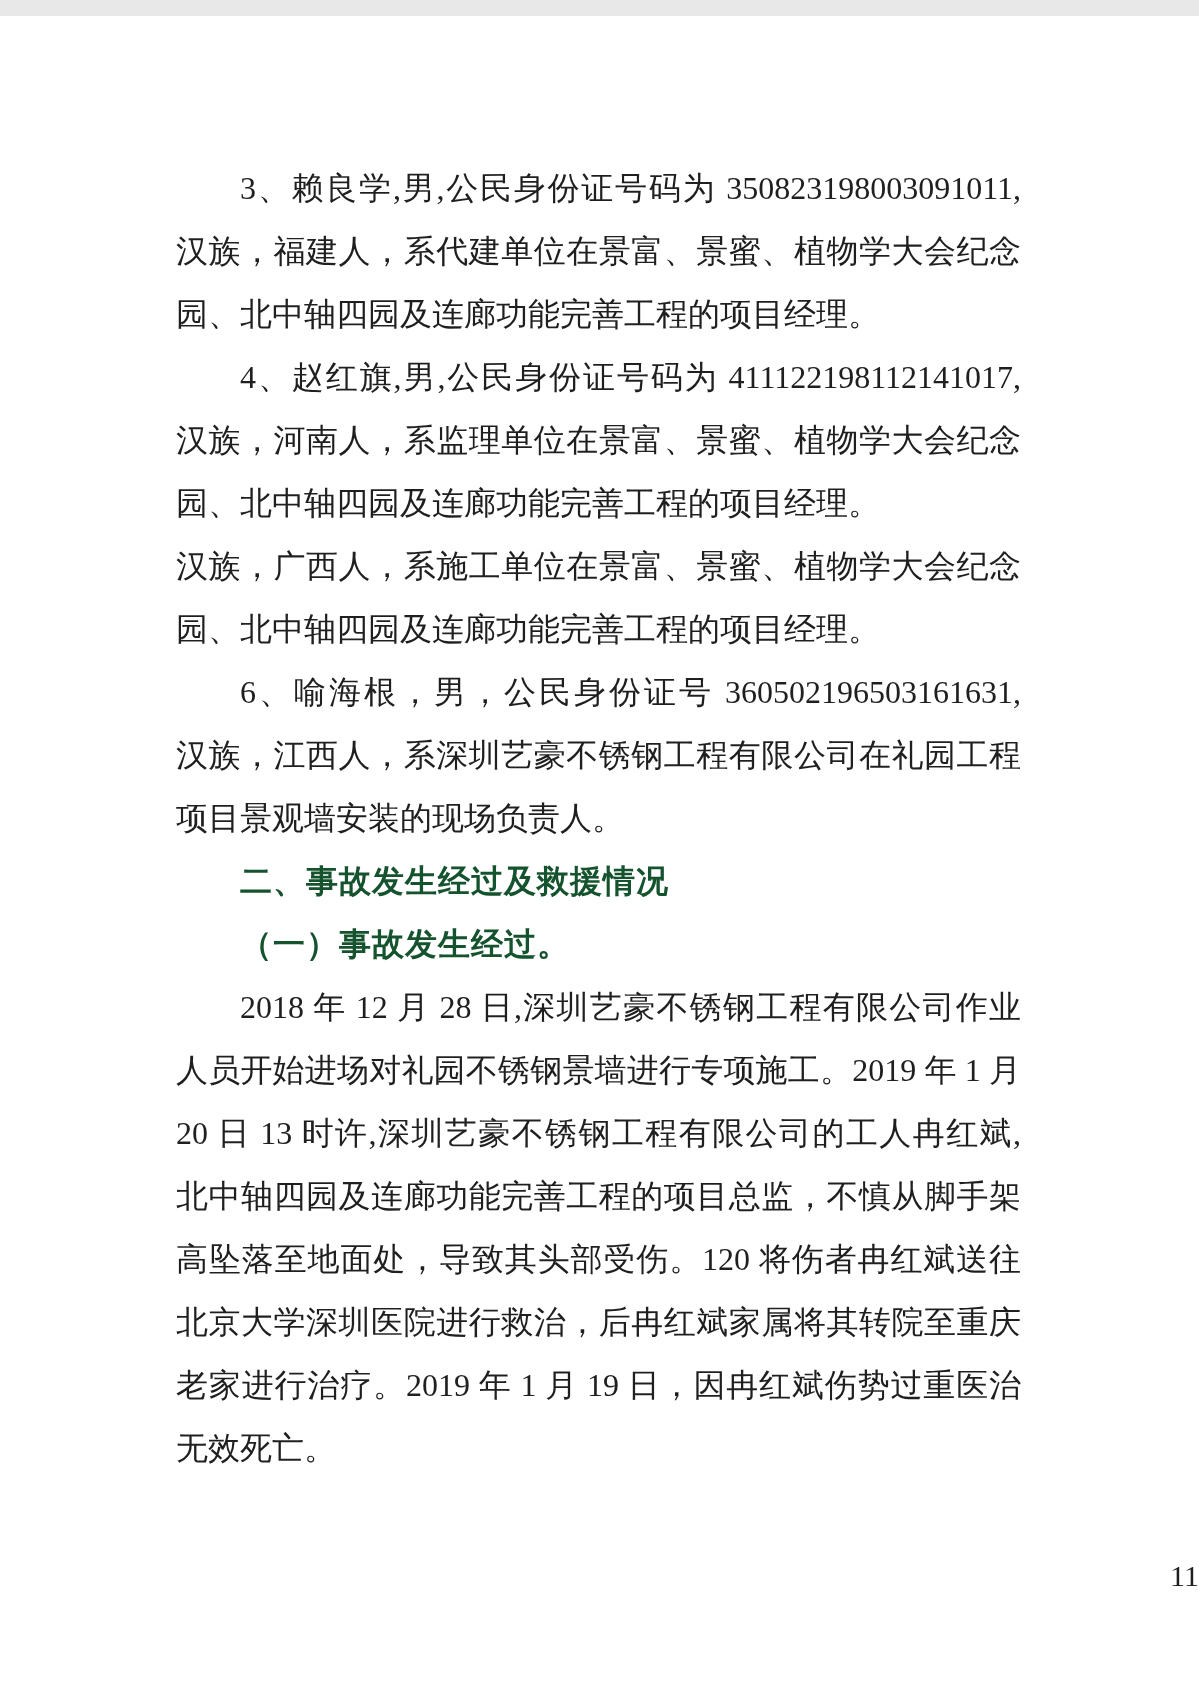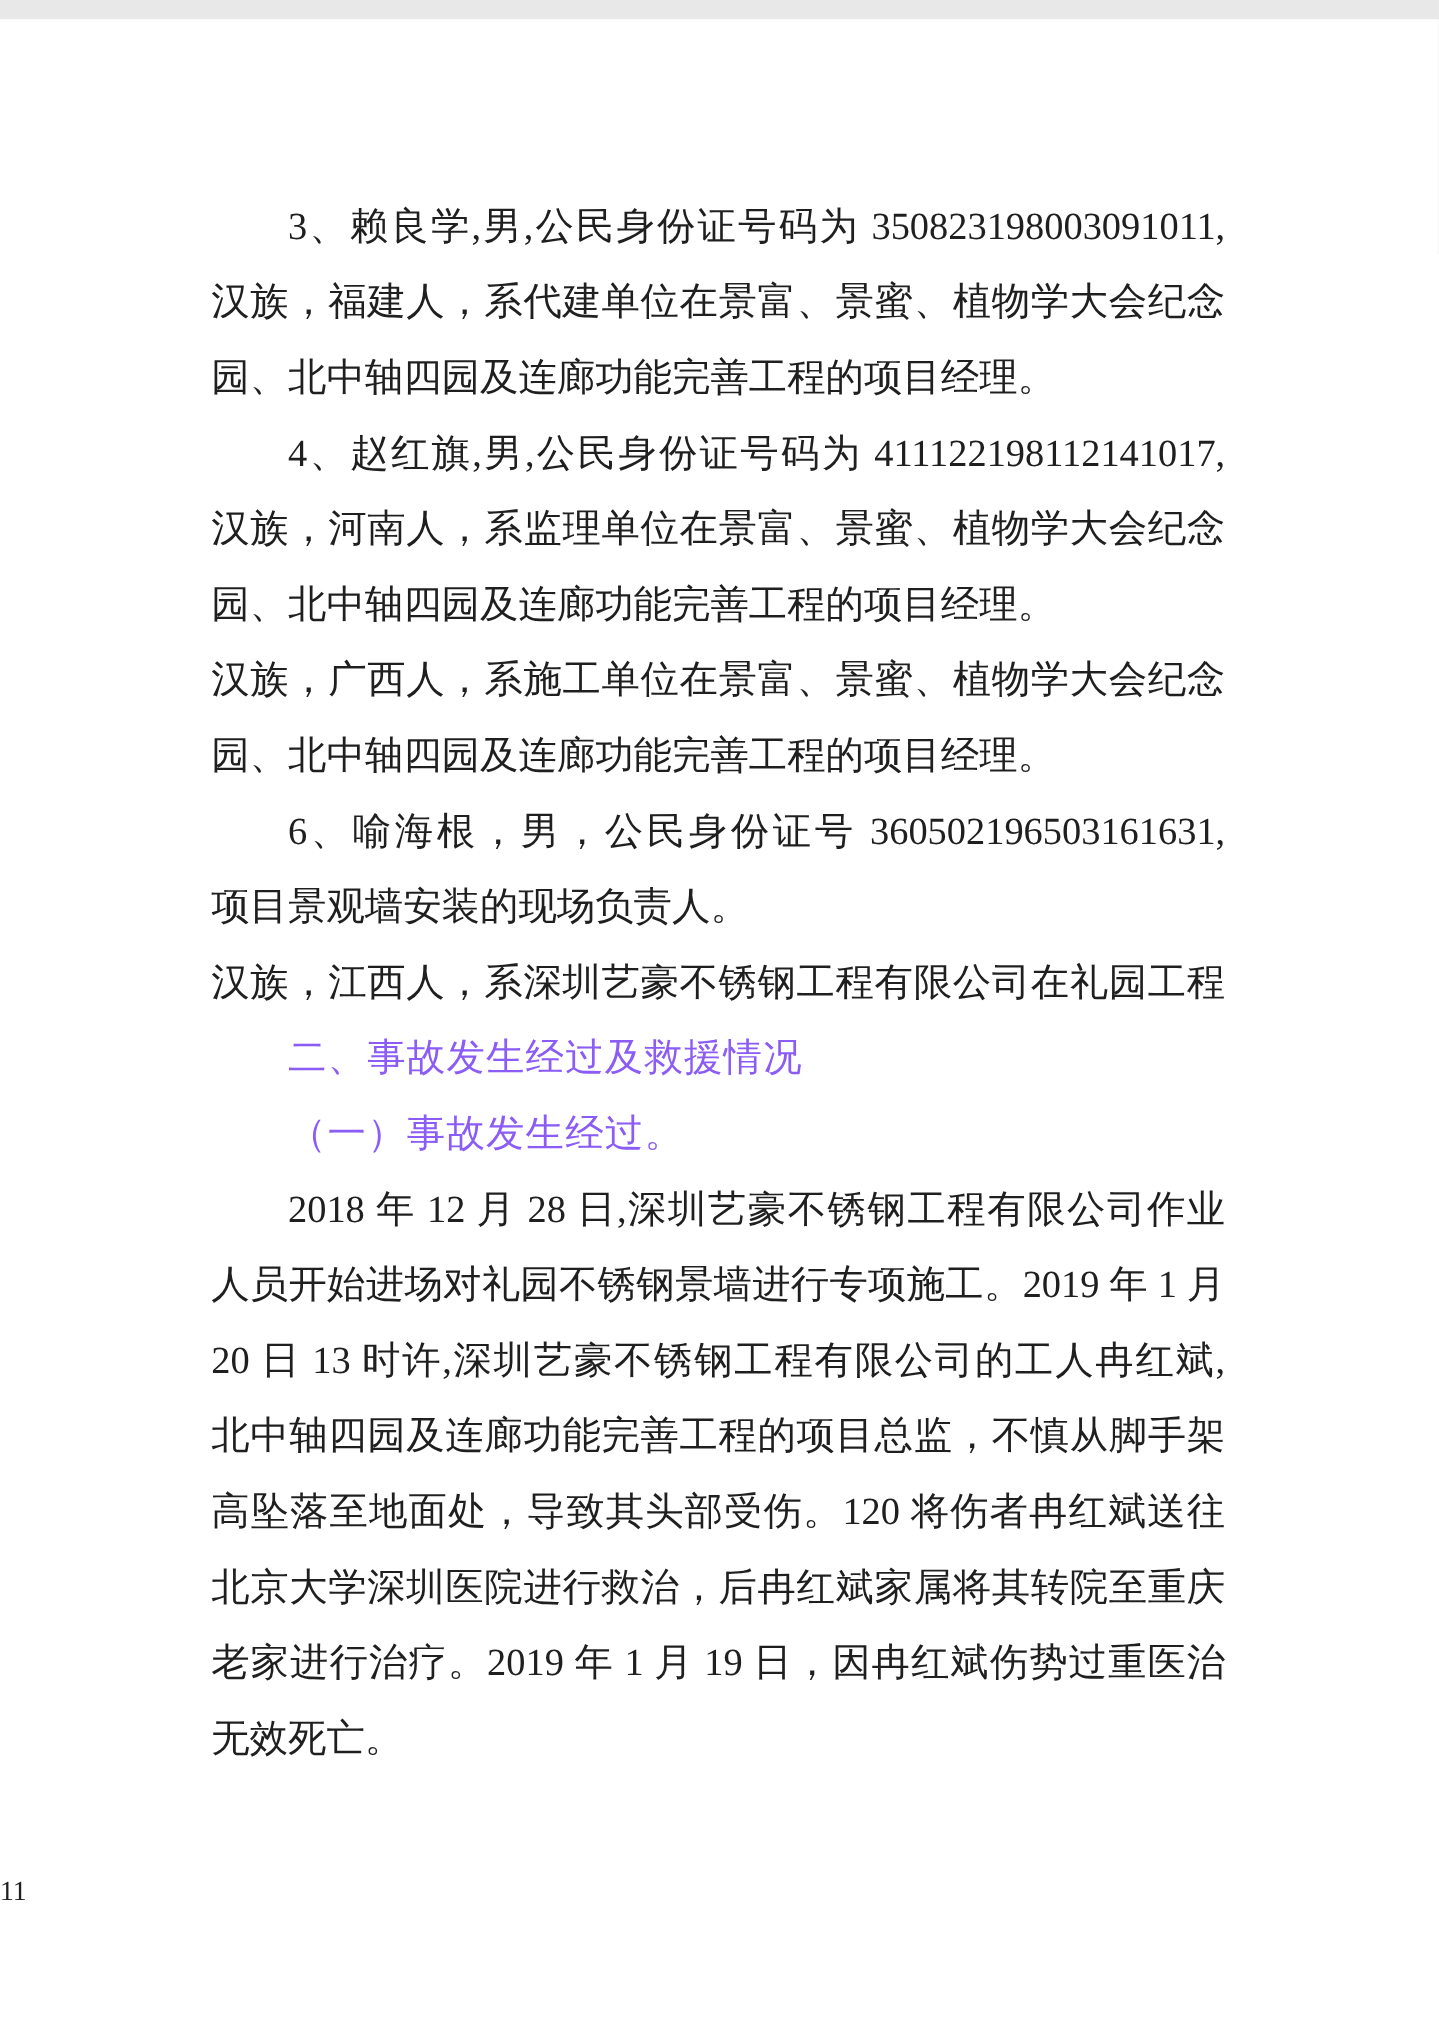--- a/index.html
+++ b/index.html
@@ -33,53 +33,53 @@
   }
   .line.last {
     text-align: right;
     text-align-last: left;
   }
   .line.indent {
     text-indent: 64px;
   }
   .line.heading {
     font-family: "Liberation Sans", "DejaVu Sans", sans-serif;
-    font-weight: 400;
-    color: #8b5cf6;
+    font-weight: 700;
+    color: #14532d;
     letter-spacing: 1px;
   }
   .page-number {
     position: absolute;
     top: 1545px;
     left: 0;
     width: 100%;
     height: 30px;
     line-height: 30px;
-    text-align: left;
-    font-size: 23px;
+    text-align: right;
+    font-size: 30px;
     color: #1f1f1f;
     font-family: "Liberation Serif", "DejaVu Serif", serif;
   }
 </style>
 </head>
 <body>
 
 <div class="page">
   <div class="text-block" id="content">
       <div class="line indent">3、赖良学,男,公民身份证号码为 350823198003091011,</div>
       <div class="line">汉族，福建人，系代建单位在景富、景蜜、植物学大会纪念</div>
       <div class="line last">园、北中轴四园及连廊功能完善工程的项目经理。</div>
       <div class="line indent">4、赵红旗,男,公民身份证号码为 411122198112141017,</div>
       <div class="line">汉族，河南人，系监理单位在景富、景蜜、植物学大会纪念</div>
       <div class="line last">园、北中轴四园及连廊功能完善工程的项目经理。</div>
       <div class="line">汉族，广西人，系施工单位在景富、景蜜、植物学大会纪念</div>
       <div class="line last">园、北中轴四园及连廊功能完善工程的项目经理。</div>
       <div class="line indent">6、喻海根，男，公民身份证号 360502196503161631,</div>
+      <div class="line">汉族，江西人，系深圳艺豪不锈钢工程有限公司在礼园工程</div>
       <div class="line last">项目景观墙安装的现场负责人。</div>
-      <div class="line">汉族，江西人，系深圳艺豪不锈钢工程有限公司在礼园工程</div>
       <div class="line heading indent last">二、事故发生经过及救援情况</div>
       <div class="line heading indent last">（一）事故发生经过。</div>
       <div class="line indent">2018 年 12 月 28 日,深圳艺豪不锈钢工程有限公司作业</div>
       <div class="line">人员开始进场对礼园不锈钢景墙进行专项施工。2019 年 1 月</div>
       <div class="line">20 日 13 时许,深圳艺豪不锈钢工程有限公司的工人冉红斌,</div>
       <div class="line">北中轴四园及连廊功能完善工程的项目总监，不慎从脚手架上</div>
       <div class="line">高坠落至地面处，导致其头部受伤。120 将伤者冉红斌送往</div>
       <div class="line">北京大学深圳医院进行救治，后冉红斌家属将其转院至重庆</div>
       <div class="line">老家进行治疗。2019 年 1 月 19 日，因冉红斌伤势过重医治</div>
       <div class="line last">无效死亡。</div>

